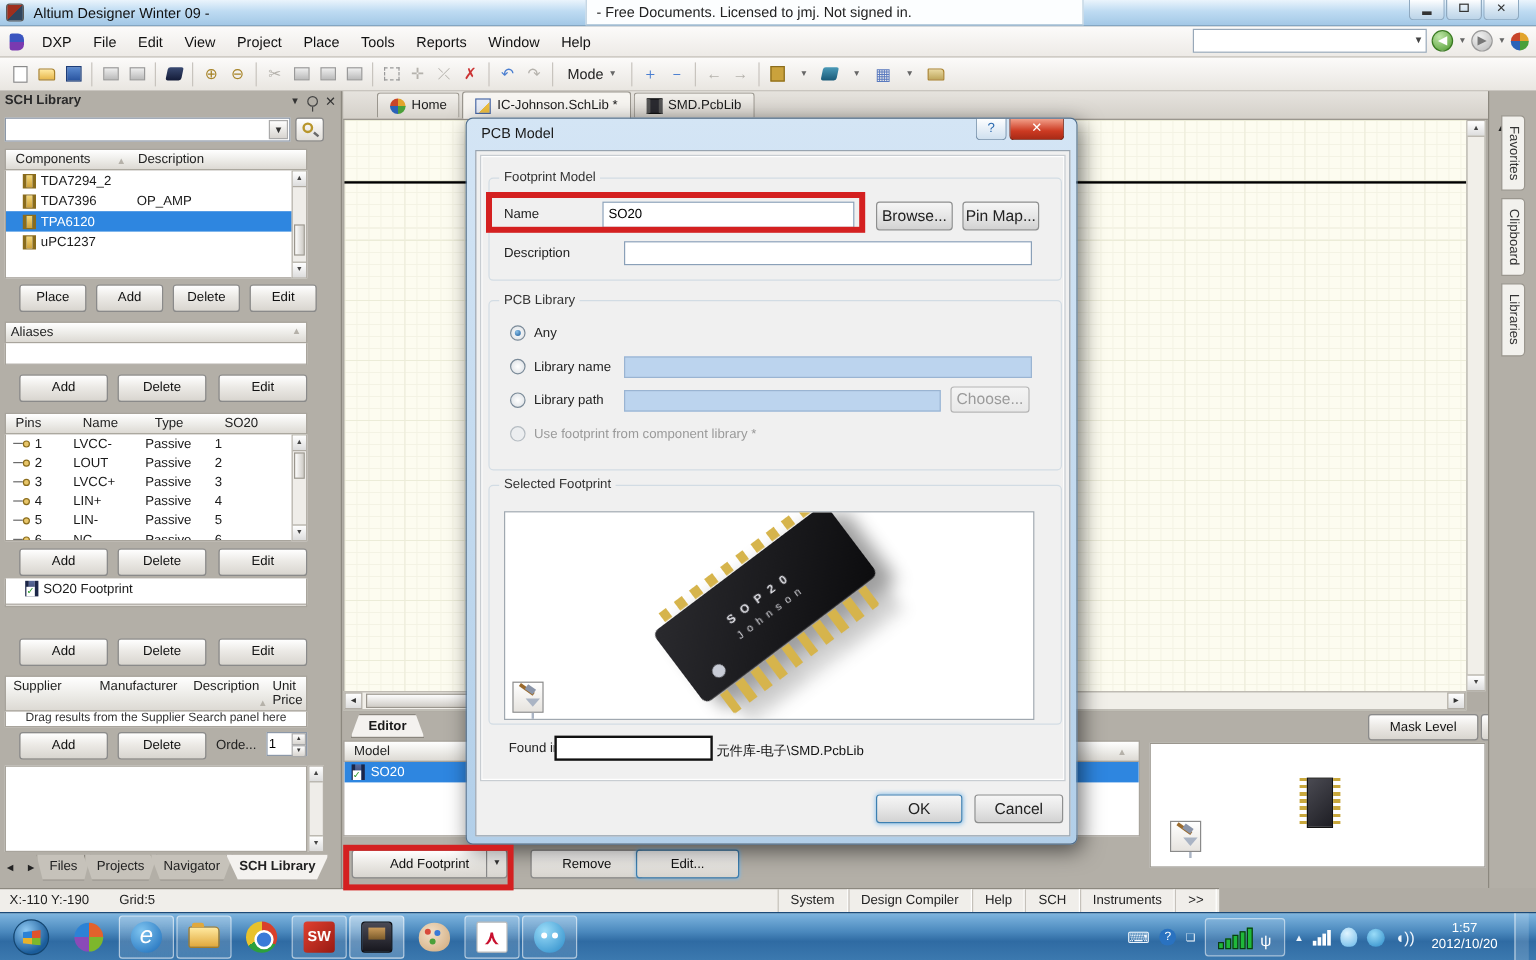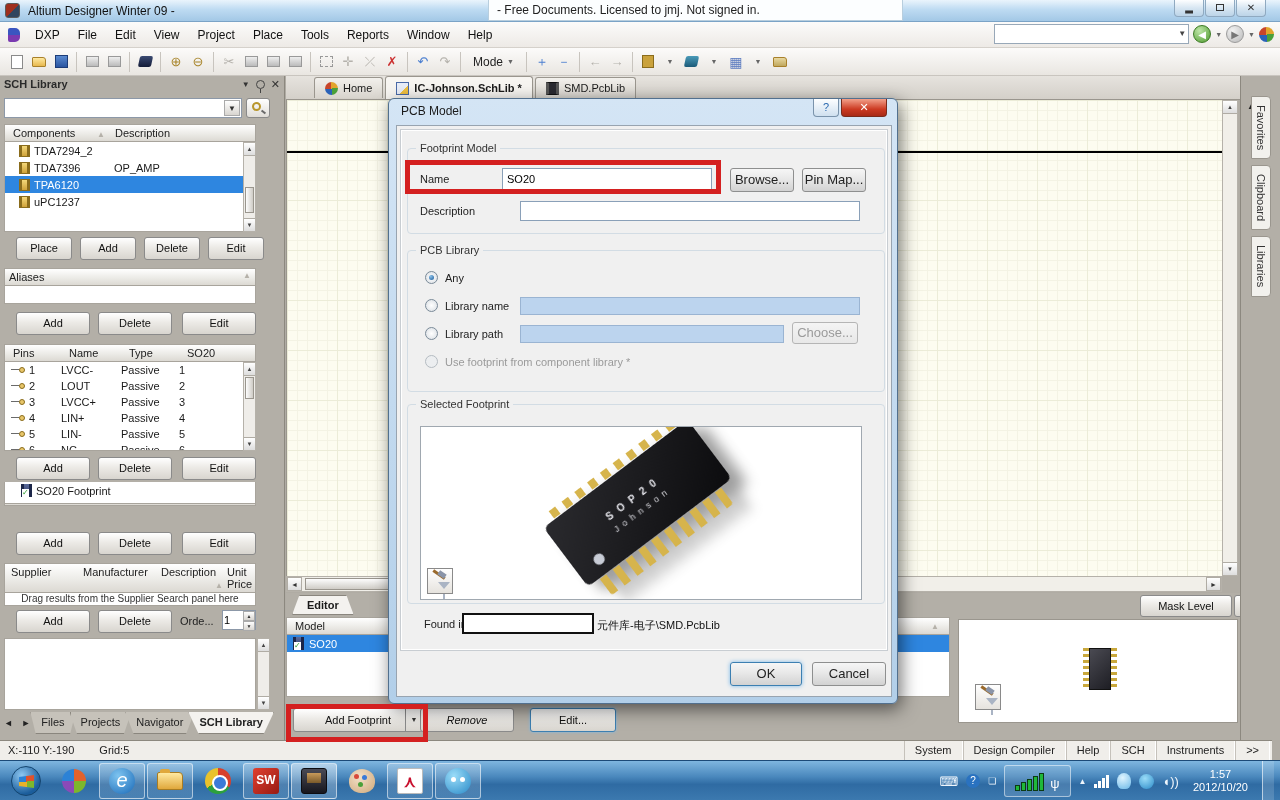--- a/index.html
+++ b/index.html
@@ -132,21 +132,21 @@
   .btab { height:22px; padding:4px 10px 0 10px; background:#c6c2ba; border:1px solid #8a867e; border-top:none;
      clip-path:polygon(0 0,100% 0,88% 100%,12% 100%); font-size:11px; color:#222; margin-left:-6px; }
   .btab.active { background:#f4f2ef; font-weight:bold; }
 
   
   #doc-tabbar { position:absolute; left:286px; top:76px; width:954px; height:24px;
      background:linear-gradient(#e6e3de,#d4d0c9); border-bottom:1px solid #9a968e; display:flex; align-items:flex-end; padding-left:4px; }
   .dtab { display:flex; align-items:center; gap:5px; height:21px; padding:0 10px; margin-right:2px;
      background:linear-gradient(#f2f0ec,#d8d4cd); border:1px solid #9a968e; border-bottom:none;
      border-radius:3px 3px 0 0; font-size:11px; }
-  .dtab.active { background:#f7f5f1; height:23px;font-weight:bold; }
+  .dtab.active { background:#f7f5f1; height:23px; }
   .dticon { width:13px; height:13px; display:inline-block; }
   .ic-home { border-radius:50%; background:conic-gradient(#e2a42c 0 25%,#4aa03a 25% 50%,#2a62b8 50% 75%,#c8452a 75% 100%); }
   .ic-schlib { background:linear-gradient(135deg,#e8edf8 0 60%,#f0c040 60% 100%); border:1px solid #4a6aa8; }
   .ic-pcblib { background:#2a2a30; border:1px solid #111; border-left:3px solid #555; border-right:3px solid #555; }
 
   #canvas { position:absolute; left:286px; top:100px; width:936px; height:476px;
      background-color:#fdfcf0;
      background-image:
        linear-gradient(#ececd8 1px, transparent 1px),
        linear-gradient(90deg,#ececd8 1px, transparent 1px),
@@ -167,21 +167,21 @@
   #editor-tab { position:absolute; left:6px; top:2px; height:20px; padding:3px 14px 0 14px; background:#f4f2ef;
      border:1px solid #8a867e; clip-path:polygon(12% 0,88% 0,100% 100%,0 100%); font-weight:bold; font-size:11px; }
   #emodel-hdr { position:absolute; left:0px; top:24px; width:664px; height:18px; }
   #emodel-hdr .mh { position:absolute; left:8px; top:2px; }
   #emodel-hdr .sort { position:absolute; right:10px; top:4px; }
   #emodel-list { position:absolute; left:0px; top:42px; width:664px; height:62px; }
   #emodel-row { height:17px; display:flex; align-items:center; background:#2e86e0; color:#fff; }
   #add-footprint-btn { position:absolute; left:7px; top:115px; width:130px; height:24px; line-height:22px; }
   #add-footprint-btn .split { position:absolute; right:0; top:0; width:17px; height:22px; border-left:1px solid #8a8a8a;
      font-size:7px; line-height:21px; color:#333; }
-  #remove-btn { position:absolute; left:134px; top:115px; width:94px; height:24px; line-height:22px;font-style:italic; }
+  #remove-btn { position:absolute; left:156px; top:115px; width:94px; height:24px; line-height:22px; }
   #edit-fp-btn { position:absolute; left:244px; top:115px; width:86px; height:24px; line-height:22px;
      border:1px solid #3c7fb1; box-shadow:0 0 3px #7ab8e8; }
 
   #mask-level-btn { position:absolute; left:854px; top:2px; width:92px; height:22px; line-height:20px; }
   #clear-btn { position:absolute; left:948px; top:2px; width:50px; height:22px; line-height:20px; }
 
   #preview-panel { position:absolute; left:672px; top:26px; width:280px; height:104px; background:#fff; border:1px solid #9a968e; }
   #mini-chip { position:absolute; left:124px; top:28px; width:34px; height:42px; display:flex; }
   #mini-chip .pins { width:6px; background:repeating-linear-gradient(#c9a83c 0 3px,#fff 3px 6px); }
   #mini-chip .body { flex:1; background:linear-gradient(135deg,#4a4a52,#1e1e24); border:1px solid #111; }
@@ -193,21 +193,21 @@
   .tool-icon .funnel::after { content:""; position:absolute; left:-1px; top:5px; width:2px; height:5px; background:#aab4c4; }
   #preview-tool { position:absolute; left:16px; top:64px; }
   .collapse-ic { position:absolute; font-size:8px; color:#222; letter-spacing:-2px; }
 
   
   #right-strip { position:absolute; left:1240px; top:76px; width:40px; height:664px; background:#b3afa7; border-left:1px solid #8c887f; }
   .rtab { writing-mode:vertical-rl; padding:8px 3px; margin:6px 0 0 10px; background:#f2f1ed;
      border:1px solid #9a968e; border-radius:0 4px 4px 0; font-size:11px; color:#333; }
 
   
-  #statusbar { position:absolute; left:0; top:740px; width:1272px; height:20px; background:#f0eeea; border-top:1px solid #8c887f; }
+  #statusbar { position:absolute; left:0; top:740px; width:1016px; height:20px; background:#f0eeea; border-top:1px solid #8c887f; }
   #status-left { position:absolute; left:8px; top:3px; color:#222; }
   #status-left span { margin-right:22px; }
   #status-actions { position:absolute; right:2px; top:0; height:19px; display:flex; }
   .sbtn { padding:3px 10px; border-left:1px solid #c5c1ba; border-right:1px solid #fff; color:#222; }
 
   
   #taskbar { position:absolute; left:0; top:760px; width:1280px; height:40px;
      background:linear-gradient(#7fb6e0,#4a88bd 40%,#2f6ba3 60%,#3c79af); border-top:1px solid #1c4a78; }
   #taskbar-apps { position:absolute; left:2px; top:0; height:40px; display:flex; align-items:center; }
   .tapp { width:46px; height:36px; margin:0 1px; display:flex; align-items:center; justify-content:center; border-radius:3px; }

